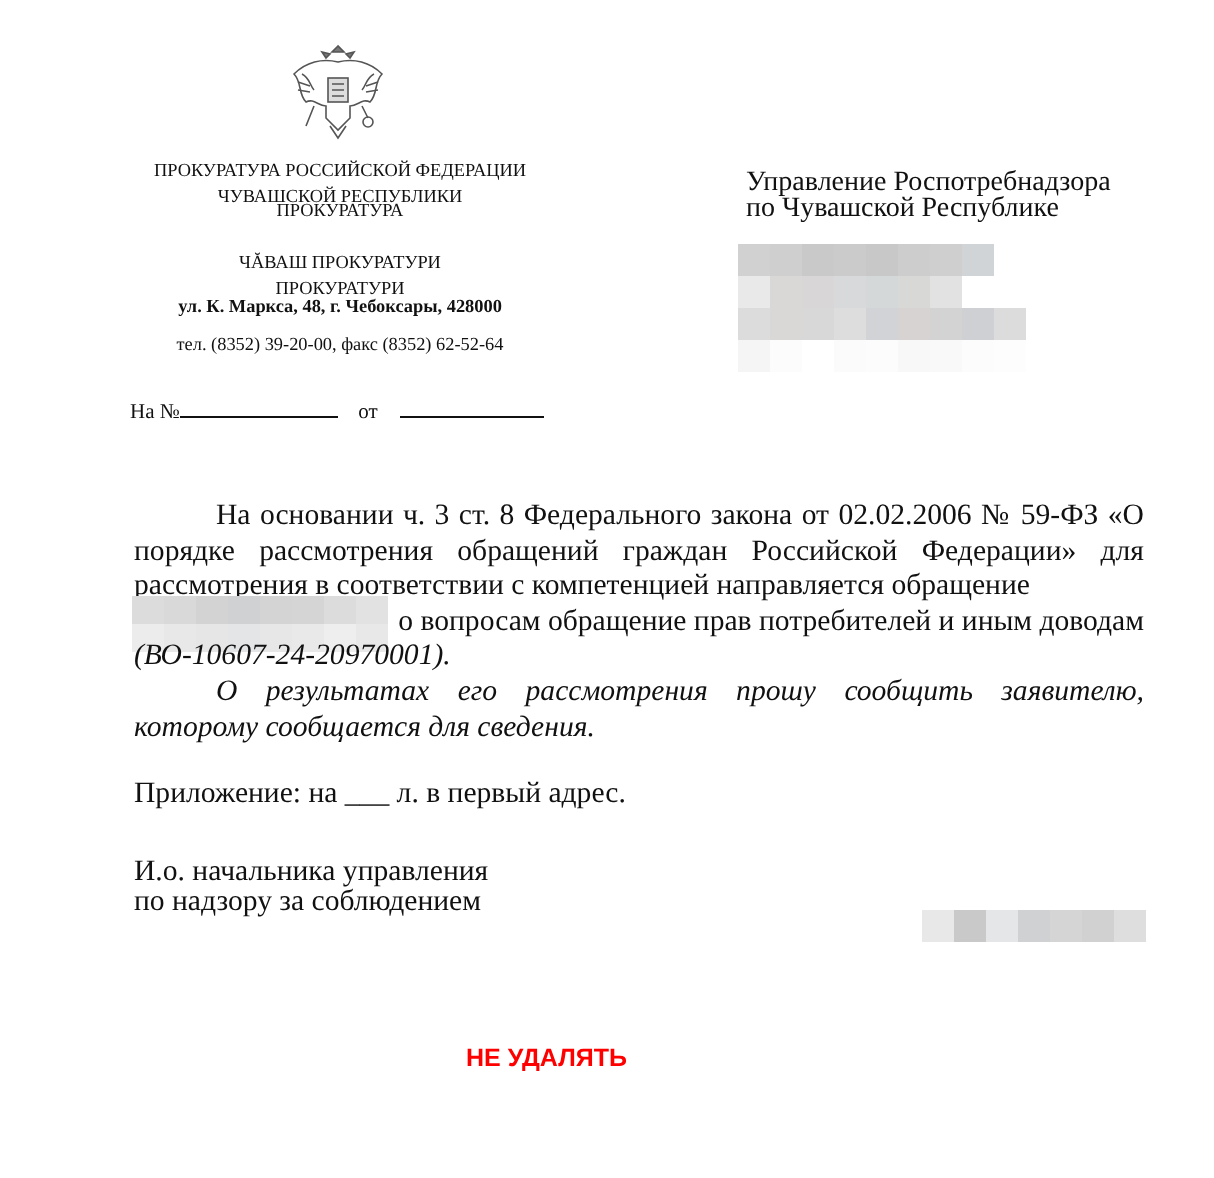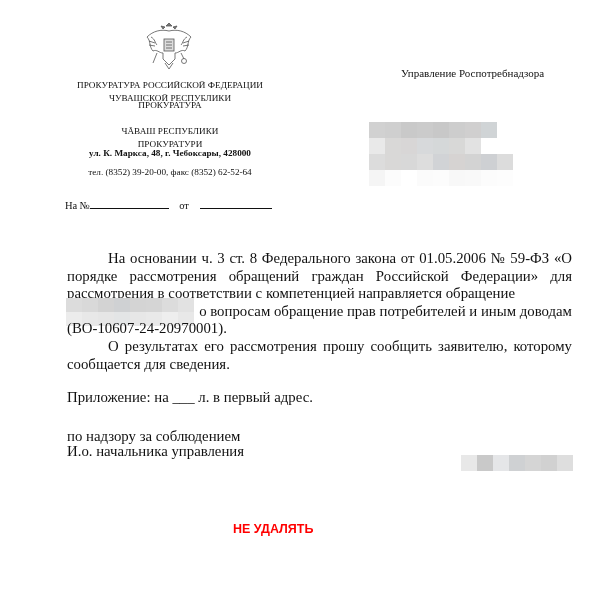--- a/index.html
+++ b/index.html
@@ -2,21 +2,21 @@
 <html><head>
   <meta charset="utf-8">
   <style>
     html, body { margin: 0; padding: 0; background: #ffffff; }
     body { width: 607px; height: 589px; position: relative; overflow: hidden;
       font-family: "Liberation Serif", "DejaVu Serif", serif; color: #111; }
     .abs { position: absolute; }
     .emblem { left: 143px; top: 19px; width: 52px; height: 52px; }
     .hdr { left: 60px; width: 220px; text-align: center; line-height: 10px; font-size: 9.2px; }
     .hdr.b { font-weight: normal; }
-    .addr { left: 373px; top: 67px; font-size: 11px; line-height: 13px; margin-left: 28px; }
+    .addr { left: 373px; top: 85px; font-size: 14px; line-height: 13px; }
     .pix { position: absolute; display: grid; }
     .pix div { width: 16px; height: 16px; }
     .ref { left: 65px; top: 199px; font-size: 10.5px; }
     .ref .line { display: inline-block; border-bottom: 1px solid #111; height: 9px; vertical-align: baseline; }
     .body { left: 67px; width: 505px; font-size: 14.8px; line-height: 17.6px; text-align: justify; }
     .indent { text-indent: 41px; }
     .sig { left: 67px; top: 429px; font-size: 14.8px; line-height: 14.5px; }
     .stamp { left: 233px; top: 522px; font-family: "Liberation Sans", "DejaVu Sans", sans-serif;
       font-weight: bold; font-size: 12.5px; color: #ff0000; }
   </style>
@@ -36,27 +36,28 @@
       <path d="M14 34 l-4 10 M38 34 l3 6"></path>
       <circle cx="41" cy="42" r="2.5"></circle>
       <path d="M22 44 l4 6 l4 -6"></path>
     </g>
   </svg>
 </div>
 
 <div class="abs hdr" style="top:80px;">ПРОКУРАТУРА РОССИЙСКОЙ ФЕДЕРАЦИИ</div>
 <div class="abs hdr b" style="top:100px;">ПРОКУРАТУРА</div>
 <div class="abs hdr b" style="top:93px;">ЧУВАШСКОЙ РЕСПУБЛИКИ</div>
-<div class="abs hdr b" style="top:126px;">ЧĂВАШ РЕСПУБЛИКИ</div>
+<div class="abs hdr b" style="top:126px;">ЧĂВАШ ПРОКУРАТУРИ</div>
 <div class="abs hdr b" style="top:139px;">ПРОКУРАТУРИ</div>
 <div class="abs hdr" style="top:148px;font-weight:bold;">ул. К. Маркса, 48, г. Чебоксары, 428000</div>
 <div class="abs hdr" style="top:167px;">тел. (8352) 39-20-00, факс (8352) 62-52-64</div>
 
 <div class="abs addr">
   <div>Управление Роспотребнадзора</div>
+  <div>по Чувашской Республике</div>
 </div>
 
 <div class="pix" id="redact-recipient" style="left: 369px; top: 122px; grid-template-columns: repeat(9, 16px);">
     <div style="background: rgb(209, 209, 209);"></div>
     <div style="background: rgb(207, 207, 207);"></div>
     <div style="background: rgb(201, 201, 201);"></div>
     <div style="background: rgb(203, 203, 203);"></div>
     <div style="background: rgb(200, 200, 200);"></div>
     <div style="background: rgb(205, 205, 205);"></div>
     <div style="background: rgb(208, 207, 207);"></div>
@@ -92,47 +93,47 @@
   </div>
 
 <div class="abs ref">
   <span>На №</span><span class="line" style="width:79px;"></span>
   <span style="display:inline-block;width:5px;"></span>
   <span>от</span>
   <span style="display:inline-block;width:6px;"></span>
   <span class="line" style="width:72px;"></span>
 </div>
 
-<div class="abs body indent" style="top:250px;">На основании ч. 3 ст. 8 Федерального закона от 01.05.2006 № 59-ФЗ «О порядке рассмотрения обращений граждан Российской Федерации» для рассмотрения в соответствии с компетенцией направляется обращение</div>
+<div class="abs body indent" style="top:250px;">На основании ч. 3 ст. 8 Федерального закона от 02.02.2006 № 59-ФЗ «О порядке рассмотрения обращений граждан Российской Федерации» для рассмотрения в соответствии с компетенцией направляется обращение</div>
 <div class="abs" style="left:67px; top:303px; width:505px; font-size:14.8px; line-height:17.6px; text-align:right;">о вопросам обращение прав потребителей и иным доводам</div>
 <div class="pix" id="redact-applicant" style="left: 66px; top: 298px; grid-template-columns: repeat(8, 16px);">
     <div style="background: rgb(220, 220, 220); height: 14px;"></div>
     <div style="background: rgb(217, 217, 217); height: 14px;"></div>
     <div style="background: rgb(211, 211, 211); height: 14px;"></div>
     <div style="background: rgb(207, 209, 211); height: 14px;"></div>
     <div style="background: rgb(212, 212, 212); height: 14px;"></div>
     <div style="background: rgb(213, 213, 213); height: 14px;"></div>
     <div style="background: rgb(220, 220, 220); height: 14px;"></div>
     <div style="background: rgb(226, 226, 226); height: 14px;"></div>
     <div style="background: rgb(236, 236, 236); height: 14px;"></div>
     <div style="background: rgb(232, 232, 232); height: 14px;"></div>
     <div style="background: rgb(230, 230, 230); height: 14px;"></div>
     <div style="background: rgb(227, 229, 230); height: 14px;"></div>
     <div style="background: rgb(231, 231, 231); height: 14px;"></div>
     <div style="background: rgb(233, 233, 233); height: 14px;"></div>
     <div style="background: rgb(238, 238, 238); height: 14px;"></div>
     <div style="background: rgb(232, 232, 232); height: 14px;"></div>
   </div>
-<div class="abs body" style="top:320px;">(ВО-10607-24-20970001).</div>
-<div class="abs body indent" style="top:338px;">О результатах его рассмотрения прошу сообщить заявителю, которому сообщается для сведения.</div>
+<div class="abs body" style="top:320px;font-style:italic;">(ВО-10607-24-20970001).</div>
+<div class="abs body indent" style="top:338px;font-style:italic;">О результатах его рассмотрения прошу сообщить заявителю, которому сообщается для сведения.</div>
 <div class="abs body" style="top:389px;">Приложение: на ___ л. в первый адрес.</div>
 
 <div class="abs sig">
+  <div>И.о. начальника управления</div>
   <div>по надзору за соблюдением</div>
-  <div>И.о. начальника управления</div>
 </div>
 <div class="pix" id="redact-signatory" style="left: 461px; top: 455px; grid-template-columns: repeat(7, 16px);">
     <div style="background: rgb(232, 232, 232);"></div>
     <div style="background: rgb(201, 201, 201);"></div>
     <div style="background: rgb(229, 230, 232);"></div>
     <div style="background: rgb(207, 209, 211);"></div>
     <div style="background: rgb(213, 213, 213);"></div>
     <div style="background: rgb(209, 209, 209);"></div>
     <div style="background: rgb(222, 222, 222);"></div>
   </div>

